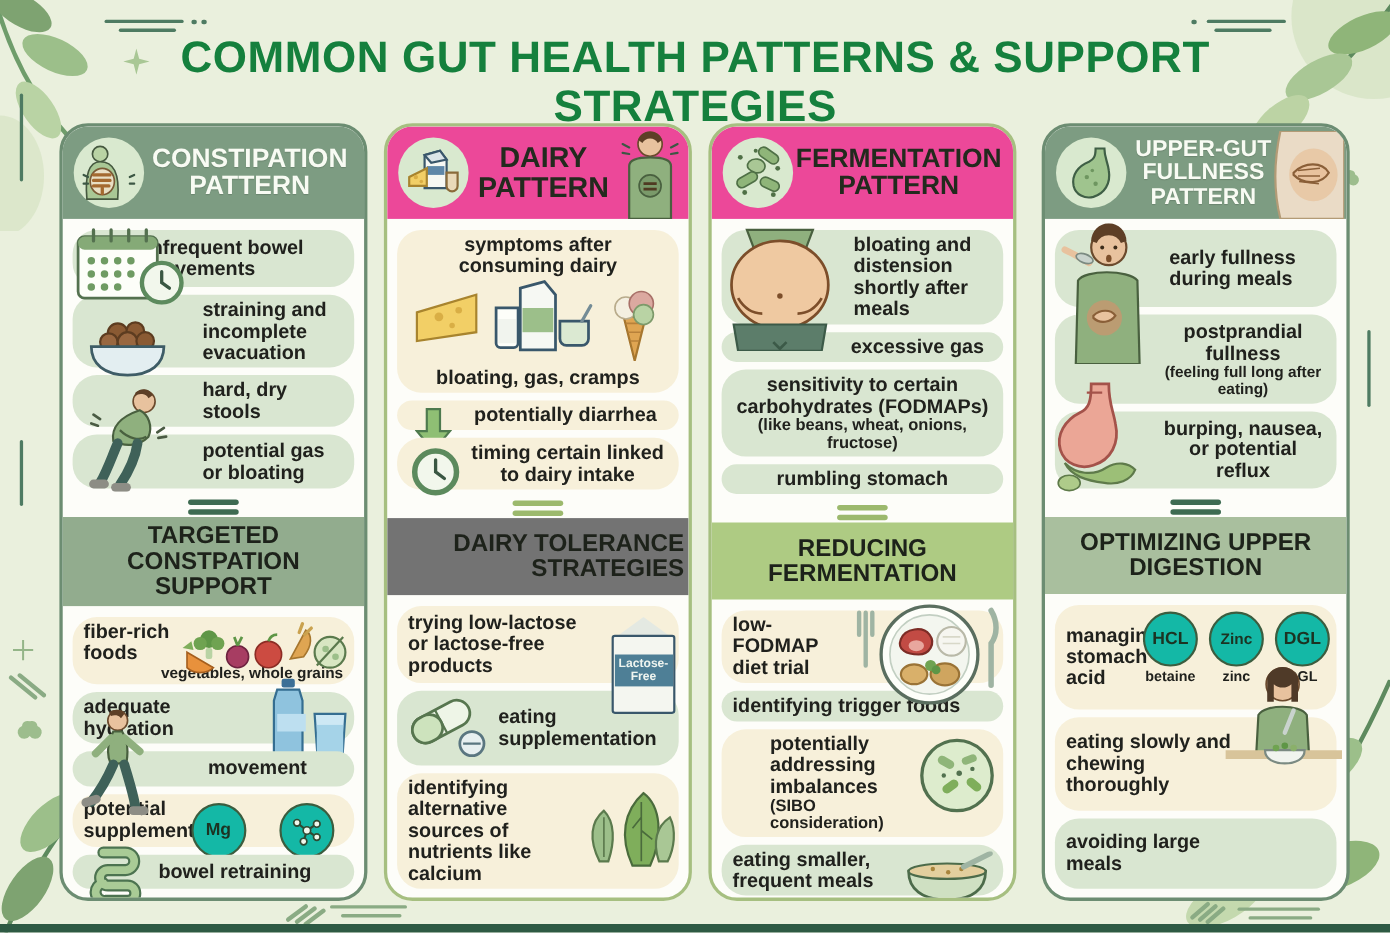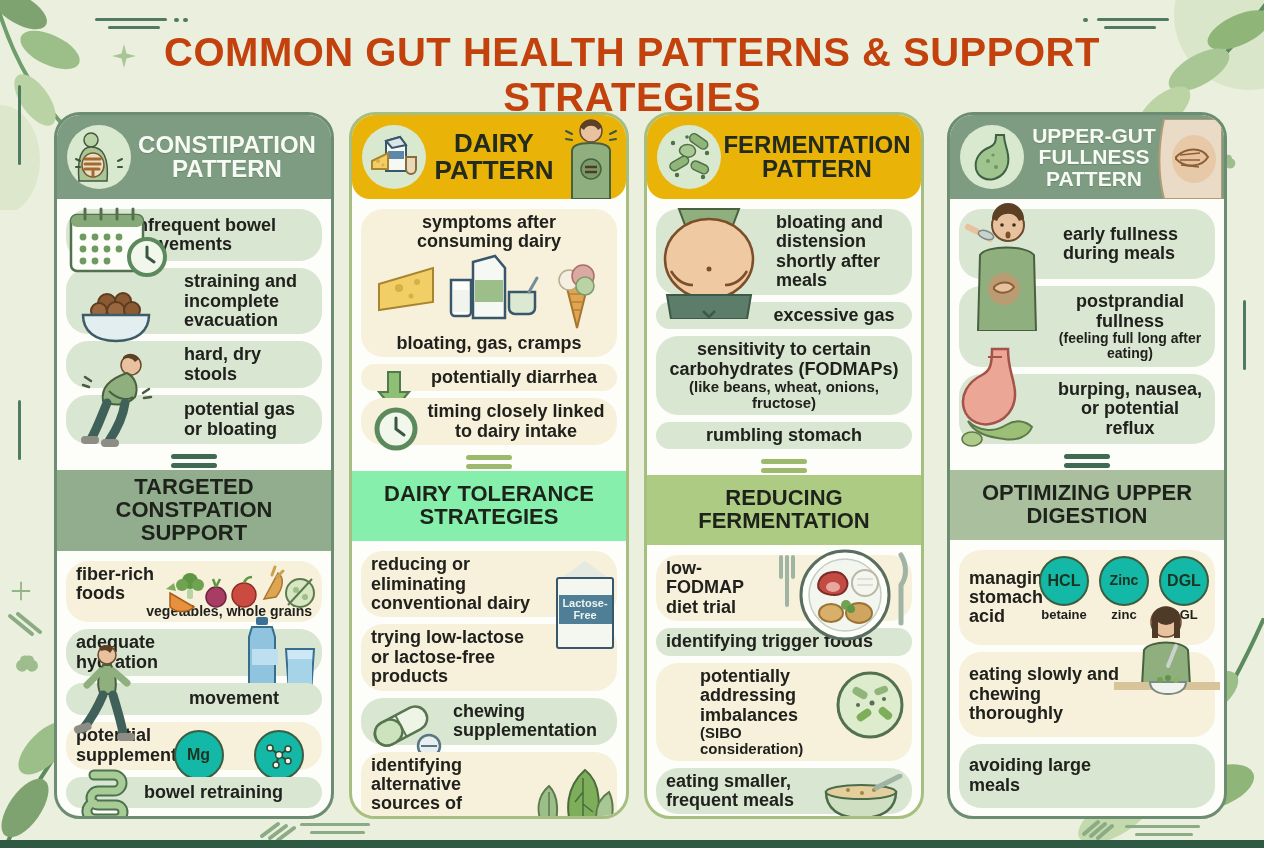--- a/index.html
+++ b/index.html
@@ -10,53 +10,53 @@
   .deco{position:absolute;pointer-events:none;}
   .bottom-bar{position:absolute;left:0;bottom:0;width:1264px;height:8px;background:#2e5a44;}
   .dash{position:absolute;background:#4e7b62;border-radius:2px;}
   .dot{position:absolute;width:5px;height:4px;background:#4e7b62;border-radius:2px;}
   .sparkle{position:absolute;color:#a9c795;}
   .slashes line{stroke:#8aab84;stroke-width:4;stroke-linecap:round;}
   .clover path{fill:#9dbd8d;}
 
   
   .title{position:absolute;top:30px;left:60px;right:60px;text-align:center;
-    font-size:40px;font-weight:bold;color:#c2410c;letter-spacing:.5px;}
+    font-size:40px;font-weight:bold;color:#15803d;letter-spacing:.5px;}
 
   
   .col{position:absolute;top:112px;width:280px;height:707px;background:#fdfdf9;
     border-radius:26px;overflow:hidden;box-sizing:border-box;display:flex;flex-direction:column;}
   .col.t-dark{border:3px solid #6c8d72;}
   .col.t-light{border:3px solid #a6bf80;}
   .c1{left:54px;} .c2{left:349px;} .c3{left:644px;} .c4{left:947px;}
 
   .col-header{position:relative;height:84px;flex:0 0 84px;display:flex;align-items:center;
     padding:0 8px 0 10px;box-sizing:border-box;}
   .t-dark .col-header{background:#7d9c82;}
-  .t-light .col-header{background:#eab308;border-radius:18px;}
+  .t-light .col-header{background:#ec4899;}
   .col-title{flex:1;text-align:center;font-weight:bold;line-height:1.02;}
   .t-dark .col-title{color:#f8fbf3;text-shadow:0 1px 1px rgba(0,0,0,.15);}
   .t-light .col-title{color:#232a1e;}
   .hdr-icon{flex:0 0 64px;width:64px;height:64px;border-radius:50%;background:#d9e9cf;
     display:flex;align-items:center;justify-content:center;}
   .hdr-art{position:absolute;right:2px;bottom:0;}
 
   .symptoms,.strategies{position:relative;display:flex;flex-direction:column;gap:7px;
     padding:10px 9px 8px 9px;box-sizing:border-box;}
   .symptoms{flex:0 0 253px;}
   .strategies{flex:1;}
 
   .divider{flex:0 0 18px;display:flex;flex-direction:column;gap:4px;align-items:center;justify-content:center;}
   .divider span{width:46px;height:5px;border-radius:3px;}
   .t-dark .divider span{background:#3e6b52;}
   .t-light .divider span{background:#9cb96d;}
 
   .strat-header{flex:0 0 auto;min-height:58px;display:flex;align-items:center;justify-content:center;
     text-align:center;font-weight:bold;font-size:22px;line-height:1.04;color:#1d221a;padding:6px 4px;}
-  .sh1{background:#92ac8e;} .sh2{background:#86efac;} .sh3{background:#aecb83;} .sh4{background:#a9bf9e;}
+  .sh1{background:#92ac8e;} .sh2{background:#737373;text-align:right;} .sh3{background:#aecb83;} .sh4{background:#a9bf9e;}
 
   .tile{position:relative;border-radius:22px;flex:1 1 0;display:flex;flex-direction:column;
     justify-content:center;padding:4px 10px;box-sizing:border-box;
     font-weight:bold;font-size:18px;line-height:1.08;color:#20211d;}
   .green{background:#d9e6d1;} .cream{background:#f7f0da;}
   .tile .sub{font-weight:bold;font-size:14px;line-height:1.05;}
   .ctr{text-align:center;} .rt{text-align:right;}
   .g115{flex-grow:1.15;} .g12{flex-grow:1.2;} .g125{flex-grow:1.25;} .g13{flex-grow:1.3;}
   .g135{flex-grow:1.35;} .g14{flex-grow:1.4;} .g145{flex-grow:1.45;} .g155{flex-grow:1.55;}
   .g165{flex-grow:1.65;padding-left:44px;} .g17{flex-grow:1.7;} .g185{flex-grow:1.85;} .g2{flex-grow:2;}
@@ -364,43 +364,40 @@
         </svg>
         <span class="sub ctr" style="font-size:18px">bloating, gas, cramps</span>
       </div>
       <div class="tile cream ctr" style="padding-left:60px">
         <span>potentially diarrhea</span>
         <svg class="abs" style="left:16px;top:6px" width="34" height="42" viewBox="0 0 34 42">
           <path d="M11 2 h12 v20 h9 L17 40 L2 22 h9 z" fill="#8fbf74" stroke="#4e7a4e" stroke-width="2"></path>
         </svg>
       </div>
       <div class="tile cream g125 ctr" style="padding-left:64px">
-        <span>timing closely linked to dairy intake</span>
+        <span>timing certain linked to dairy intake</span>
         <svg class="abs" style="left:12px;top:8px" width="46" height="46" viewBox="0 0 46 46">
           <circle cx="23" cy="23" r="19" fill="#f2f7ec" stroke="#5c8a5d" stroke-width="5"></circle>
           <path d="M23 12 v11 l8 6" stroke="#3a5743" stroke-width="3" fill="none" stroke-linecap="round"></path>
         </svg>
       </div>
     </div>
 
     <div class="divider">
         <span></span>
         <span></span>
       </div>
     <div class="strat-header sh2">DAIRY TOLERANCE STRATEGIES</div>
 
     <div class="strategies">
-      <div class="tile cream g13" style="padding-right:76px">
-        <span>reducing or eliminating conventional dairy</span>
-      </div>
       <div class="tile cream g14" style="padding-right:76px">
         <span>trying low-lactose or lactose-free products</span>
       </div>
       <div class="tile green g135" style="padding-left:92px">
-        <span>chewing supplementation</span>
+        <span>eating supplementation</span>
         <svg class="abs" style="left:6px;top:4px" width="84" height="58" viewBox="0 0 84 58">
           <g transform="rotate(-28 34 24)">
             <rect x="6" y="12" width="56" height="24" rx="12" fill="#eef5e7" stroke="#57764f" stroke-width="2.5"></rect>
             <path d="M34 12 v24" stroke="#57764f" stroke-width="2"></path>
             <rect x="6" y="12" width="28" height="24" rx="12" fill="#cde3bd" stroke="#57764f" stroke-width="2.5"></rect>
           </g>
           <circle cx="62" cy="44" r="11" fill="#e7eff0" stroke="#5a7680" stroke-width="2.5"></circle>
           <path d="M54 44 h16" stroke="#5a7680" stroke-width="2"></path>
         </svg>
       </div>

